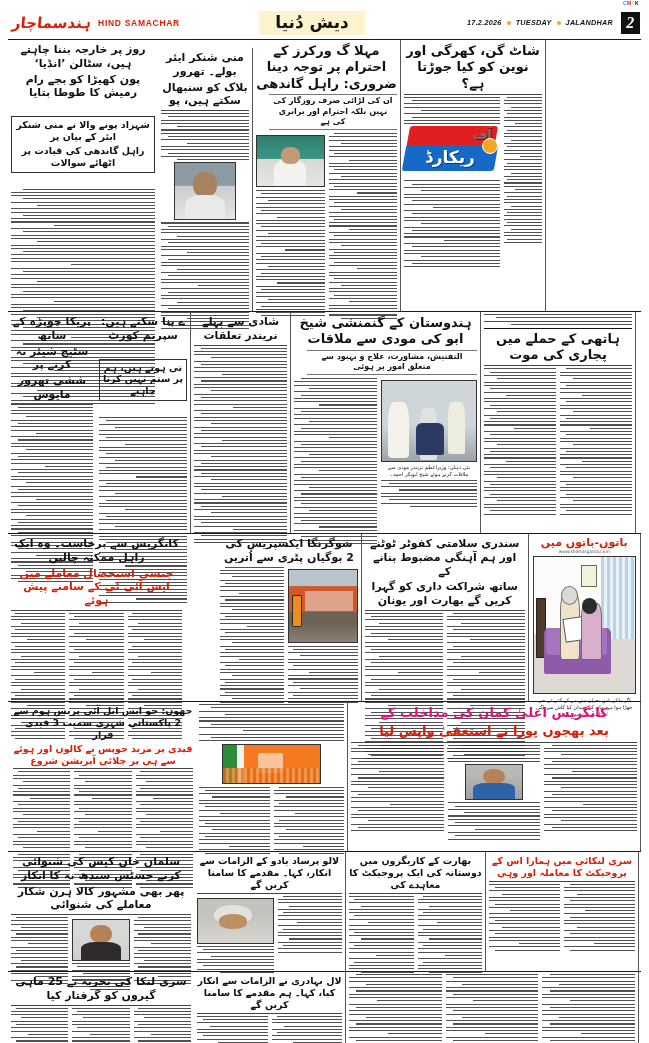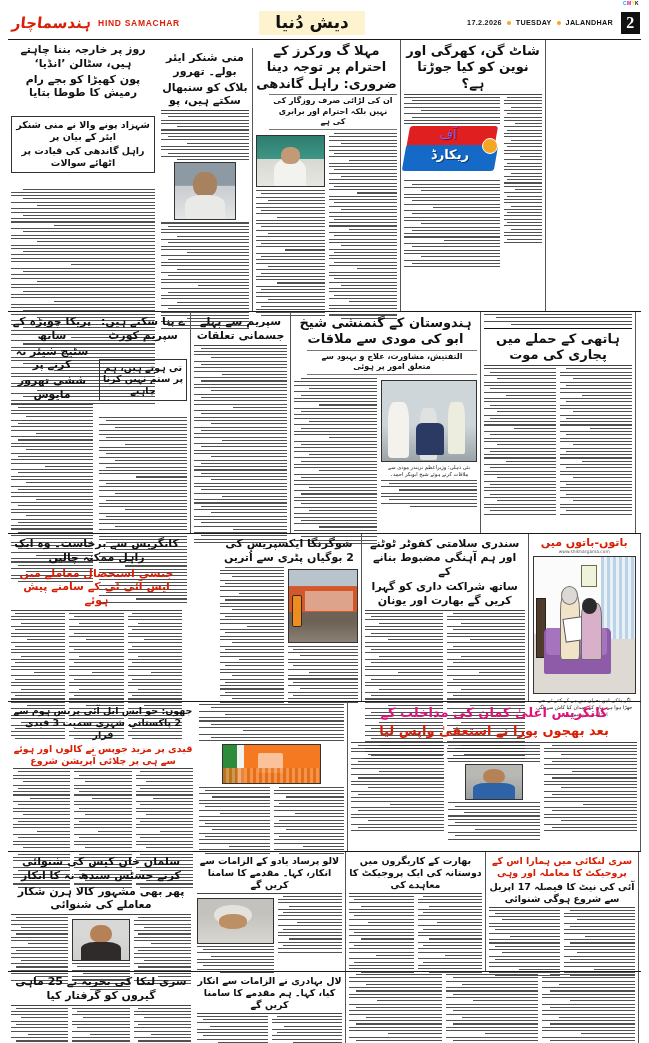--- a/index.html
+++ b/index.html
@@ -68,20 +68,21 @@
     border-radius: 1px;
   }
 
   .mast-right {
     width: 215px;
     display: flex; align-items: center; justify-content: flex-end;
     gap: 5px; padding-right: 1px;
     font-family: "Liberation Sans", sans-serif;
     font-size: 7.2px; font-weight: bold; color: #111;
     letter-spacing: .3px;
+    font-style: italic;
   }
   .dot { width:4px;height:4px;border-radius:50%;background:#f5a623;display:inline-block; }
   .pagenum {
     background: #111; color: #fff;
     width: 19px; height: 22px;
     display: flex; align-items: center; justify-content: center;
     font-size: 16px; font-weight: bold;
     font-family: "Liberation Serif", serif;
     margin-left: 3px;
   }
@@ -216,28 +217,28 @@
     background:#e02020; transform: skewX(-10deg);
     border-radius: 3px;
   }
   .otr .blue {
     position:absolute; left:0; top:19px; width:92px; height:26px;
     background:#1569c7; transform: skewX(-10deg);
     border-radius: 3px;
   }
   .otr .t1 {
     position:absolute; left:0; top:1px; width:88px;
-    text-align:center; direction:rtl; color:#8b5cf6;
-    font-size:13px; font-weight:normal; z-index:3;
+    direction:rtl; color:#737373;
+    font-size:13px; font-weight:bold; z-index:3;
     text-shadow: 1px 1px 0 #7a0d0d;
   }
   .otr .t2 {
     position:absolute; left:0; top:21px; width:92px;
     text-align:center; direction:rtl; color:#fff;
-    font-size:13px; font-weight:bold; z-index:3;
+    font-size:17px; font-weight:bold; z-index:3;
     text-shadow: 1px 1px 0 #0b3c74;
   }
   .otr .circ {
     position:absolute; right:2px; top:12px; width:16px; height:16px;
     border-radius:50%; background:#f5a623; z-index:4;
     border:1.2px solid #fff;
   }
 
   
   .cartoon-head {
@@ -791,21 +792,21 @@
         <div class="tline s1"></div>
           <div class="tline s1"></div>
           <div class="tline s2"></div>
         <div class="tline s1"></div>
           <div class="tline s5"></div>
           <div class="tline s1"></div>
       </div>
     </div>
 
     <div class="col" style="width:100px;">
-      <div class="hl hl-md">سپریم سے پہلے جسمانی تعلقات</div>
+      <div class="hl hl-md">شادی سے پہلے نریندر تعلقات</div>
       <div class="rule"></div>
       <div class="body">
         <div class="tline s2"></div>
           <div class="tline s1"></div>
           <div class="tline s1"></div>
         <div class="tline s3"></div>
           <div class="tline s1"></div>
           <div class="tline s2"></div>
         <div class="tline s1"></div>
           <div class="tline s1"></div>
@@ -1872,21 +1873,20 @@
               <div class="tline s3"></div>
           </div>
         </div>
       </div>
     </div>
 
     <div class="col" style="width:153px;">
       <div class="hl hl-sm">
         <span class="r">سری لنکائی میں ہمارا اس کے پروجیکٹ کا معاملہ اور وہی</span>
       </div>
-      <div class="hl hl-sm">آئی کی نیٹ کا فیصلہ 17 اپریل سے شروع ہوگی شنوائی</div>
       <div class="rule"></div>
       <div class="txtcols">
         <div>
           <div class="body">
             <div class="tline s2"></div>
               <div class="tline s1"></div>
               <div class="tline s1"></div>
             <div class="tline s3"></div>
               <div class="tline s1"></div>
               <div class="tline s2"></div>

